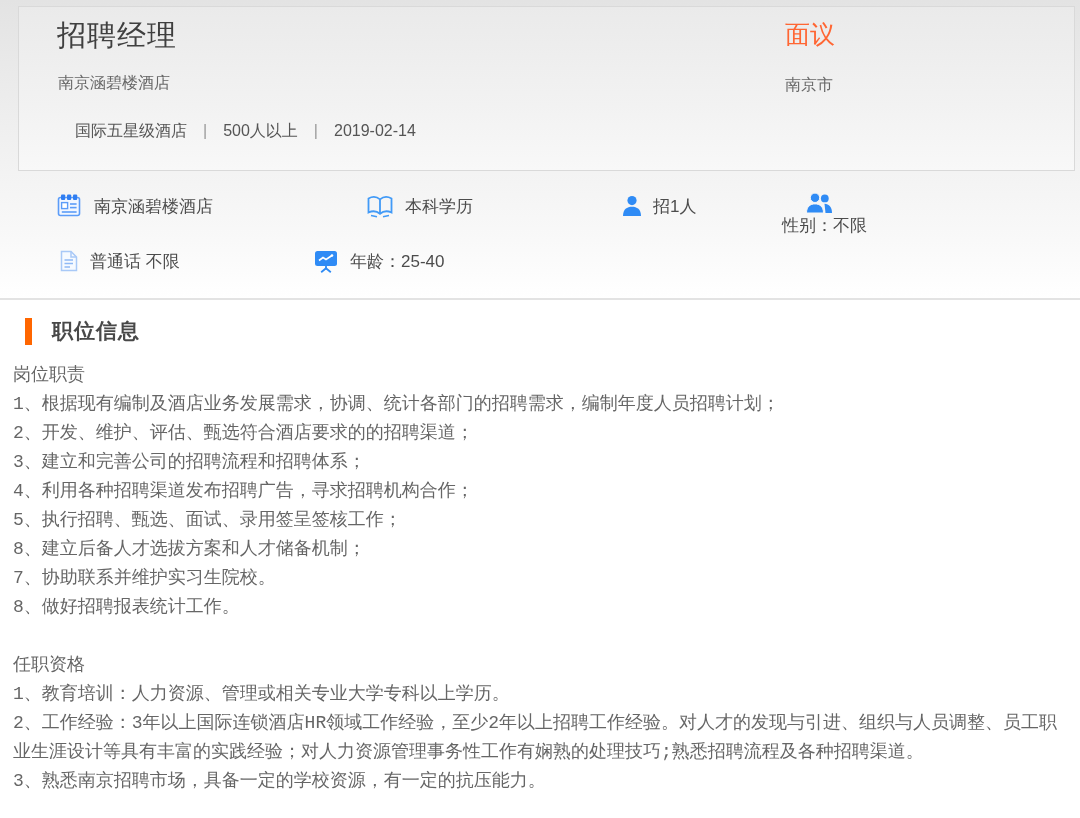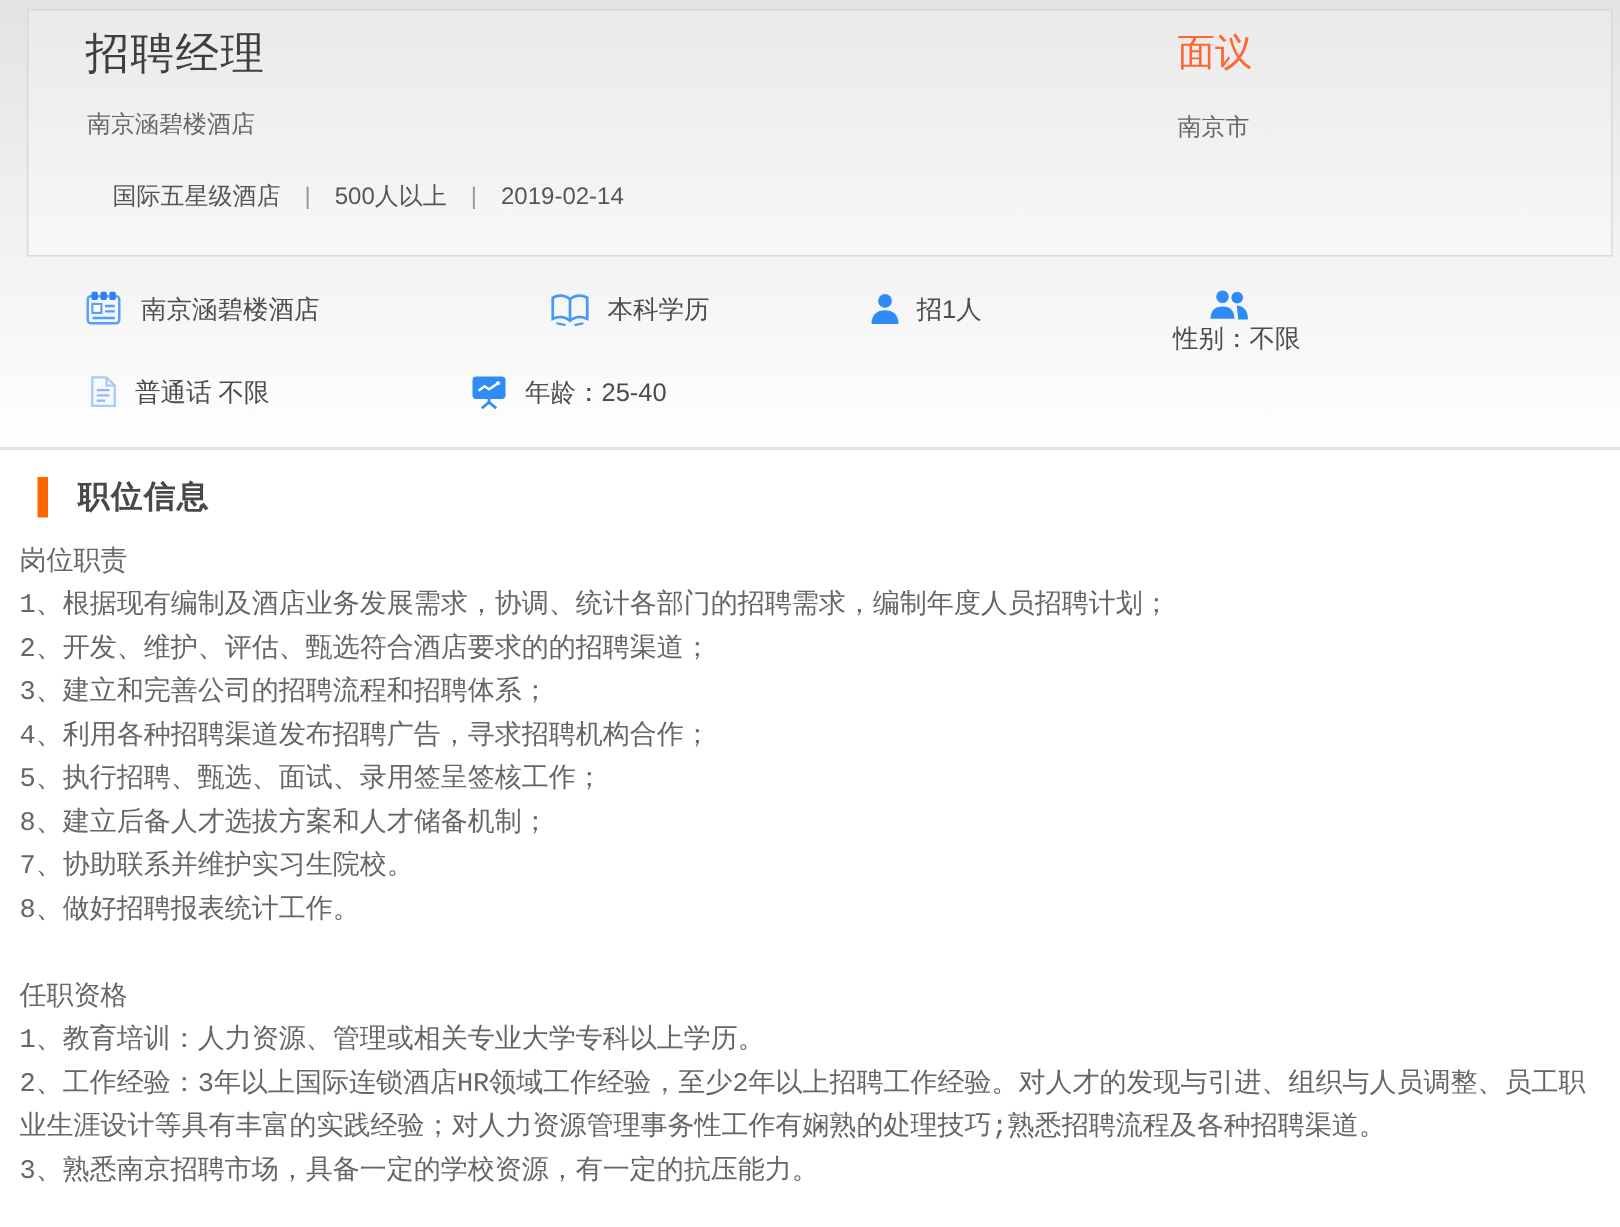--- a/index.html
+++ b/index.html
@@ -54,21 +54,21 @@
   
   .req {
     position: absolute;
     display: flex; align-items: center;
     height: 28px;
     font-size: 17px; color: #4c4c4c;
   }
   .req .req-icon { display: inline-flex; align-items: center; margin-right: 11px; }
   .r1c1 { left: 57px;  top: 192px; }
   .r1c2 { left: 366px; top: 192px; }
-  .r1c3 { left: 580px; top: 192px; }
+  .r1c3 { left: 622px; top: 192px; }
   .r1c4 { left: 782px; top: 192px; flex-direction: column; }
   .r2c1 { left: 57px;  top: 247px; }
   .r2c2 { left: 313px; top: 247px; }
 
   .divider {
     position: absolute; left: 0; top: 298px;
     width: 1080px; height: 2px;
     background: #e3e3e3;
   }
 

